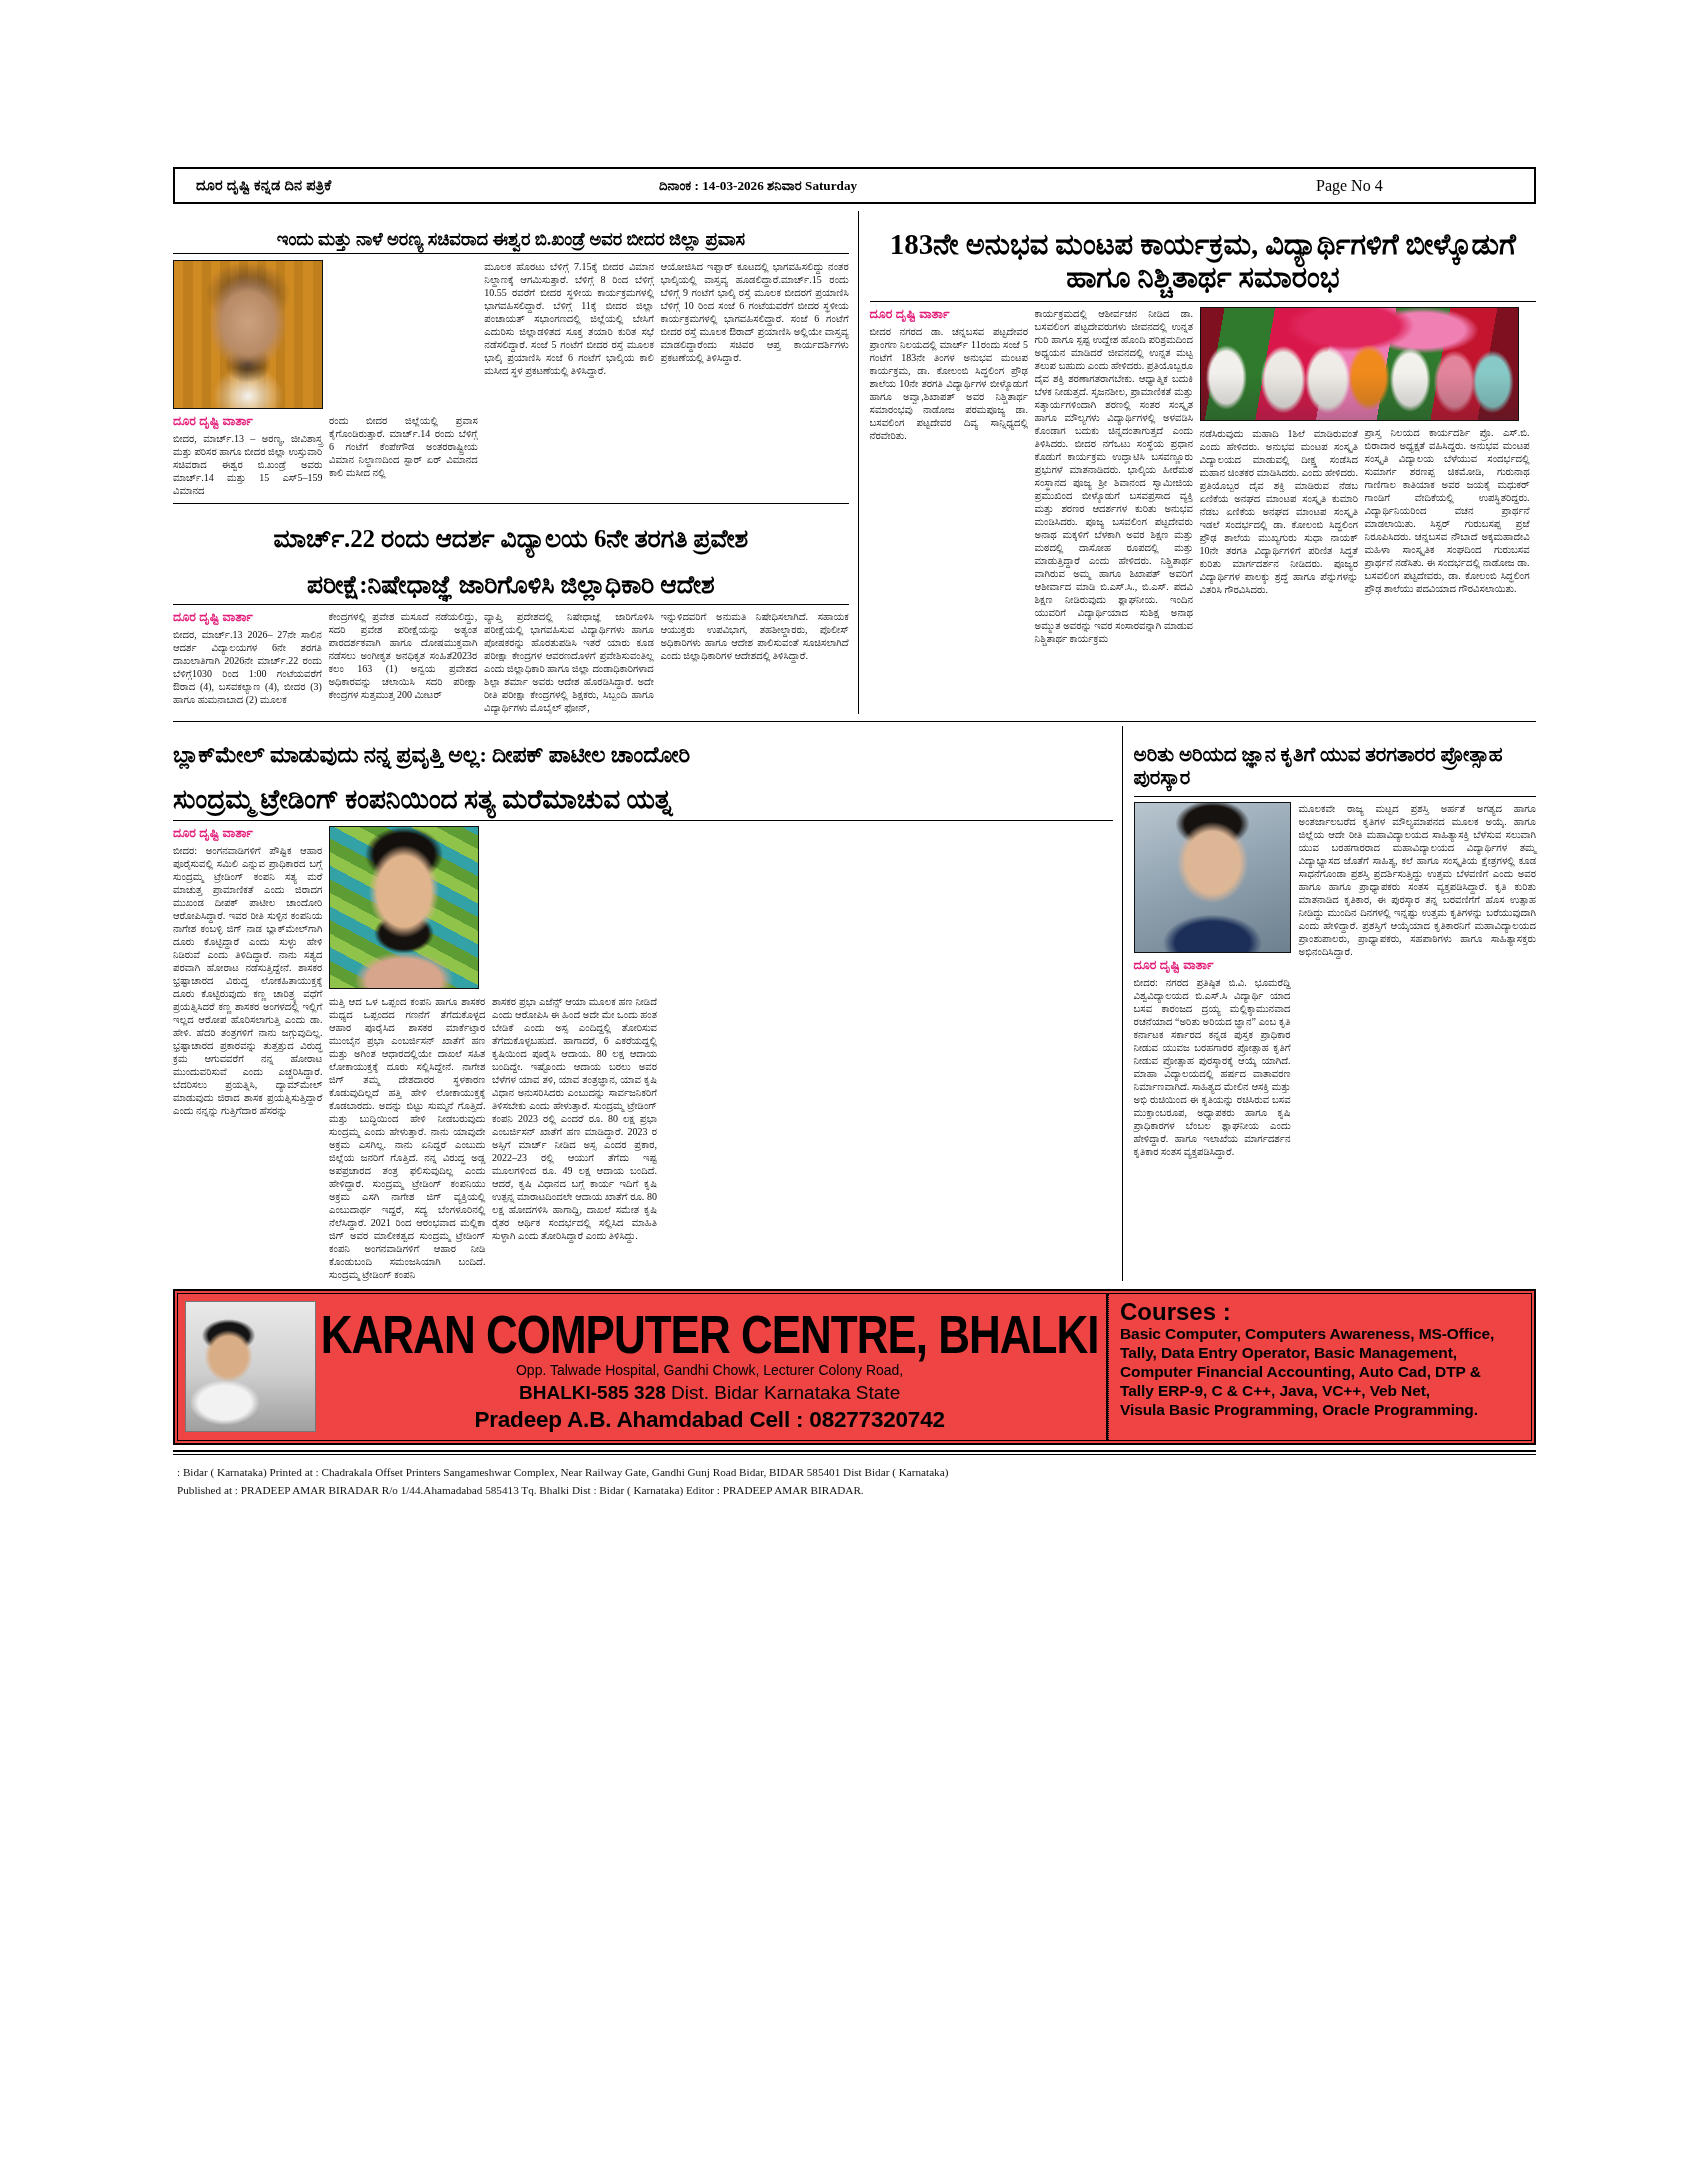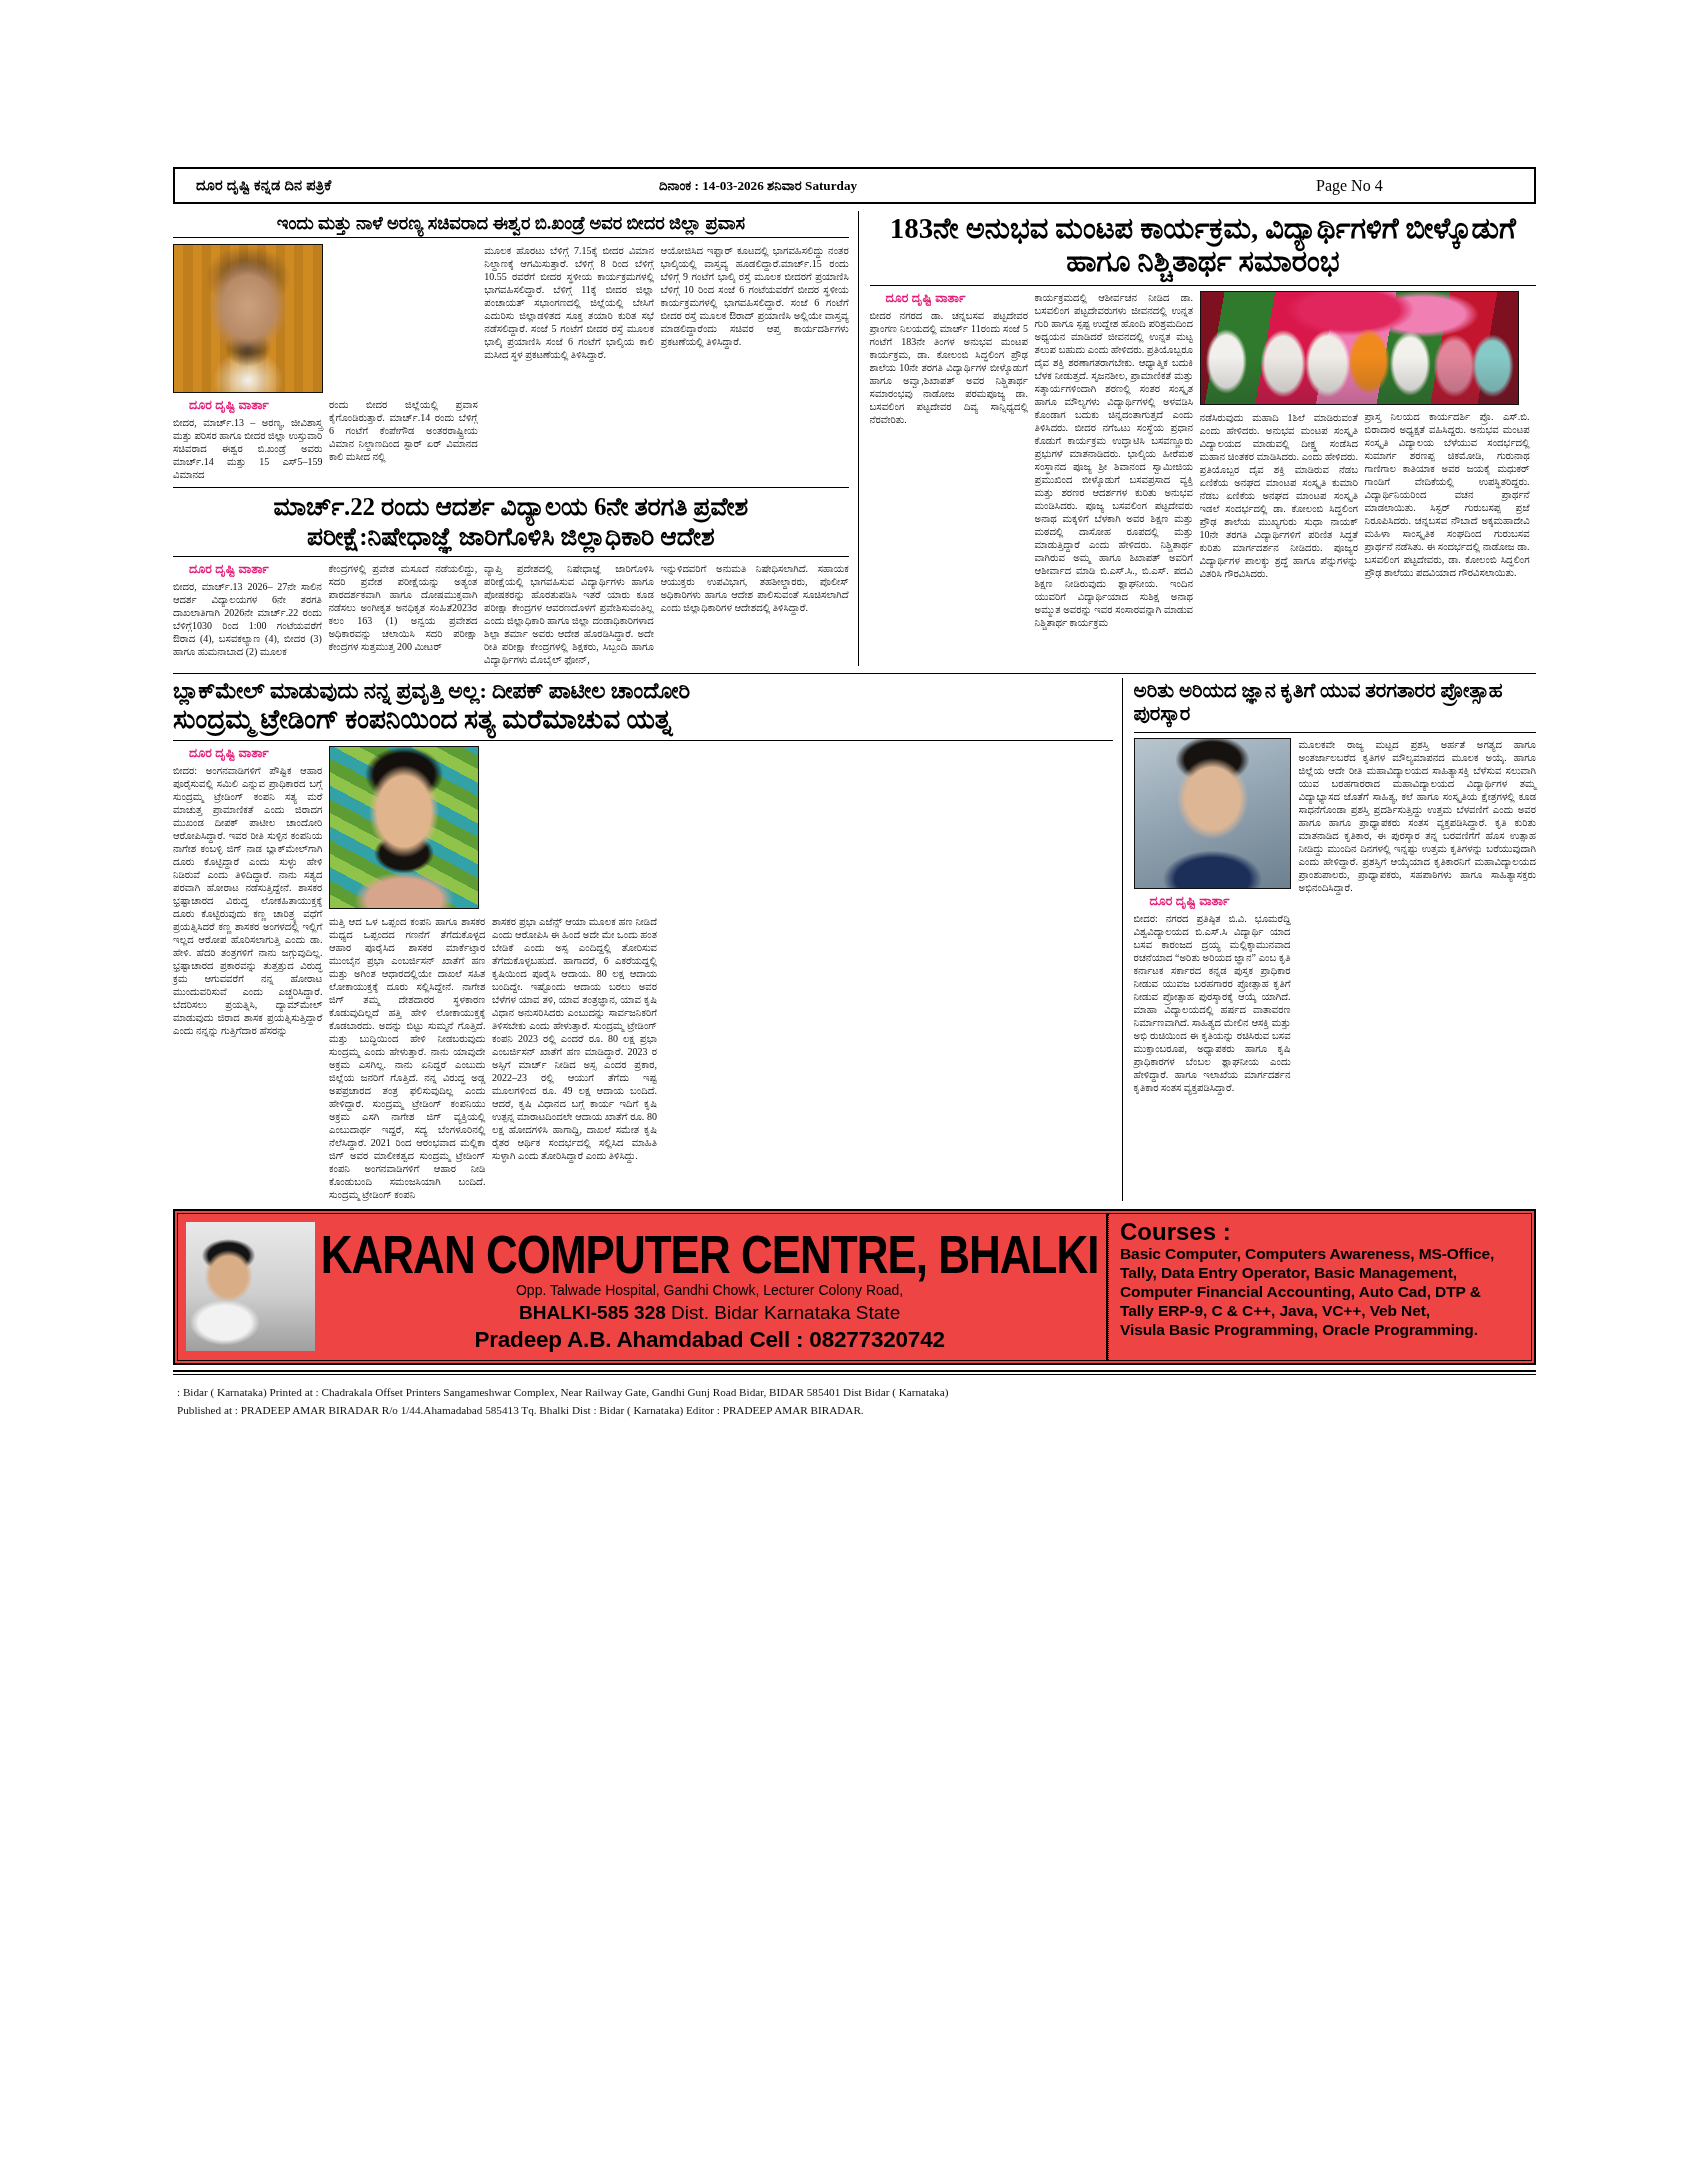--- a/index.html
+++ b/index.html
@@ -55,29 +55,29 @@
     text-align: left;
     padding-left: 26.5px;
     font-family: "Liberation Serif", serif;
   }
 
   
   .hl {
     font-weight: bold;
     line-height: 1.12;
     letter-spacing: -0.1px;
+    margin-top: 16px;
   }
   .byline {
     color: #e31c79;
     font-weight: bold;
     font-size: 12.6px;
     letter-spacing: 0.1px;
     margin-bottom: 2.6px;
     display: block;
-    margin-left: 16px;
   }
   .body-col {
     font-size: 10px;
     line-height: 1.30;
     text-align: justify;
     text-justify: inter-word;
     word-spacing: 0px;
     hyphens: none;
     color: #0a0a0a;
   }

